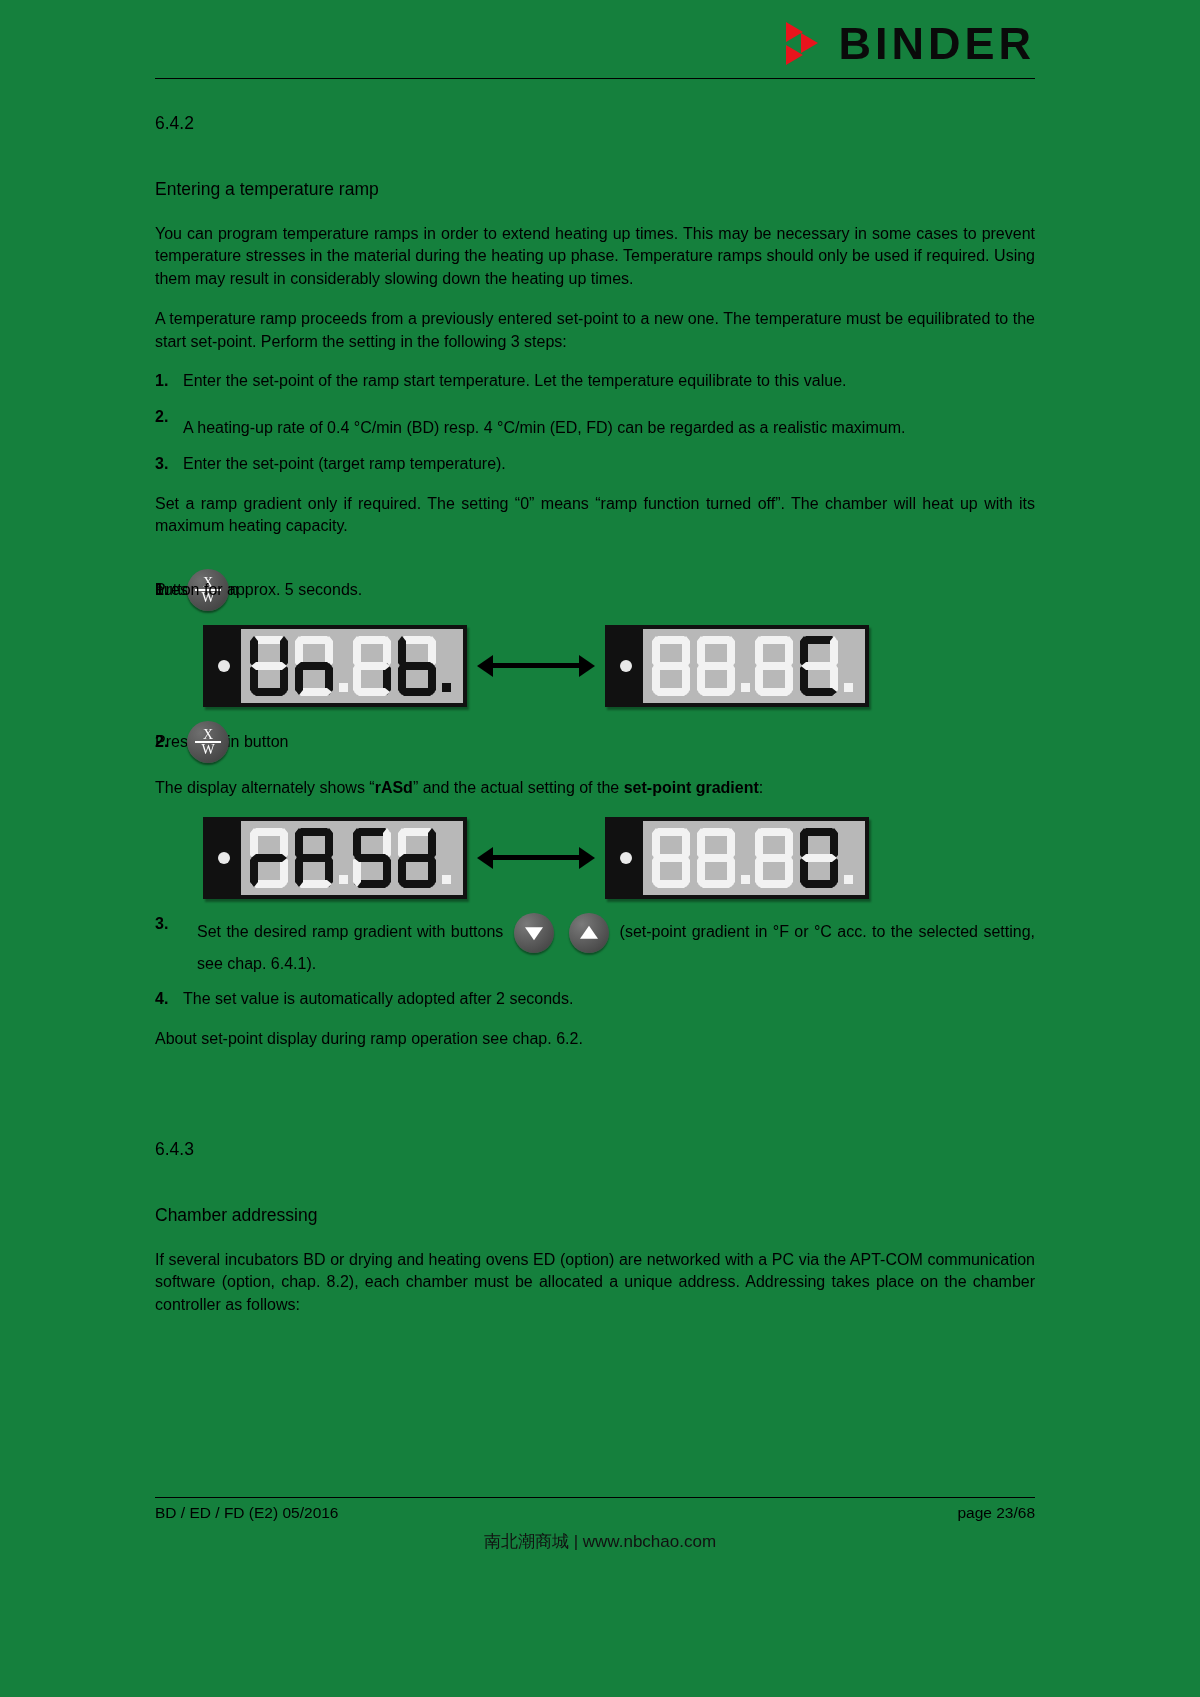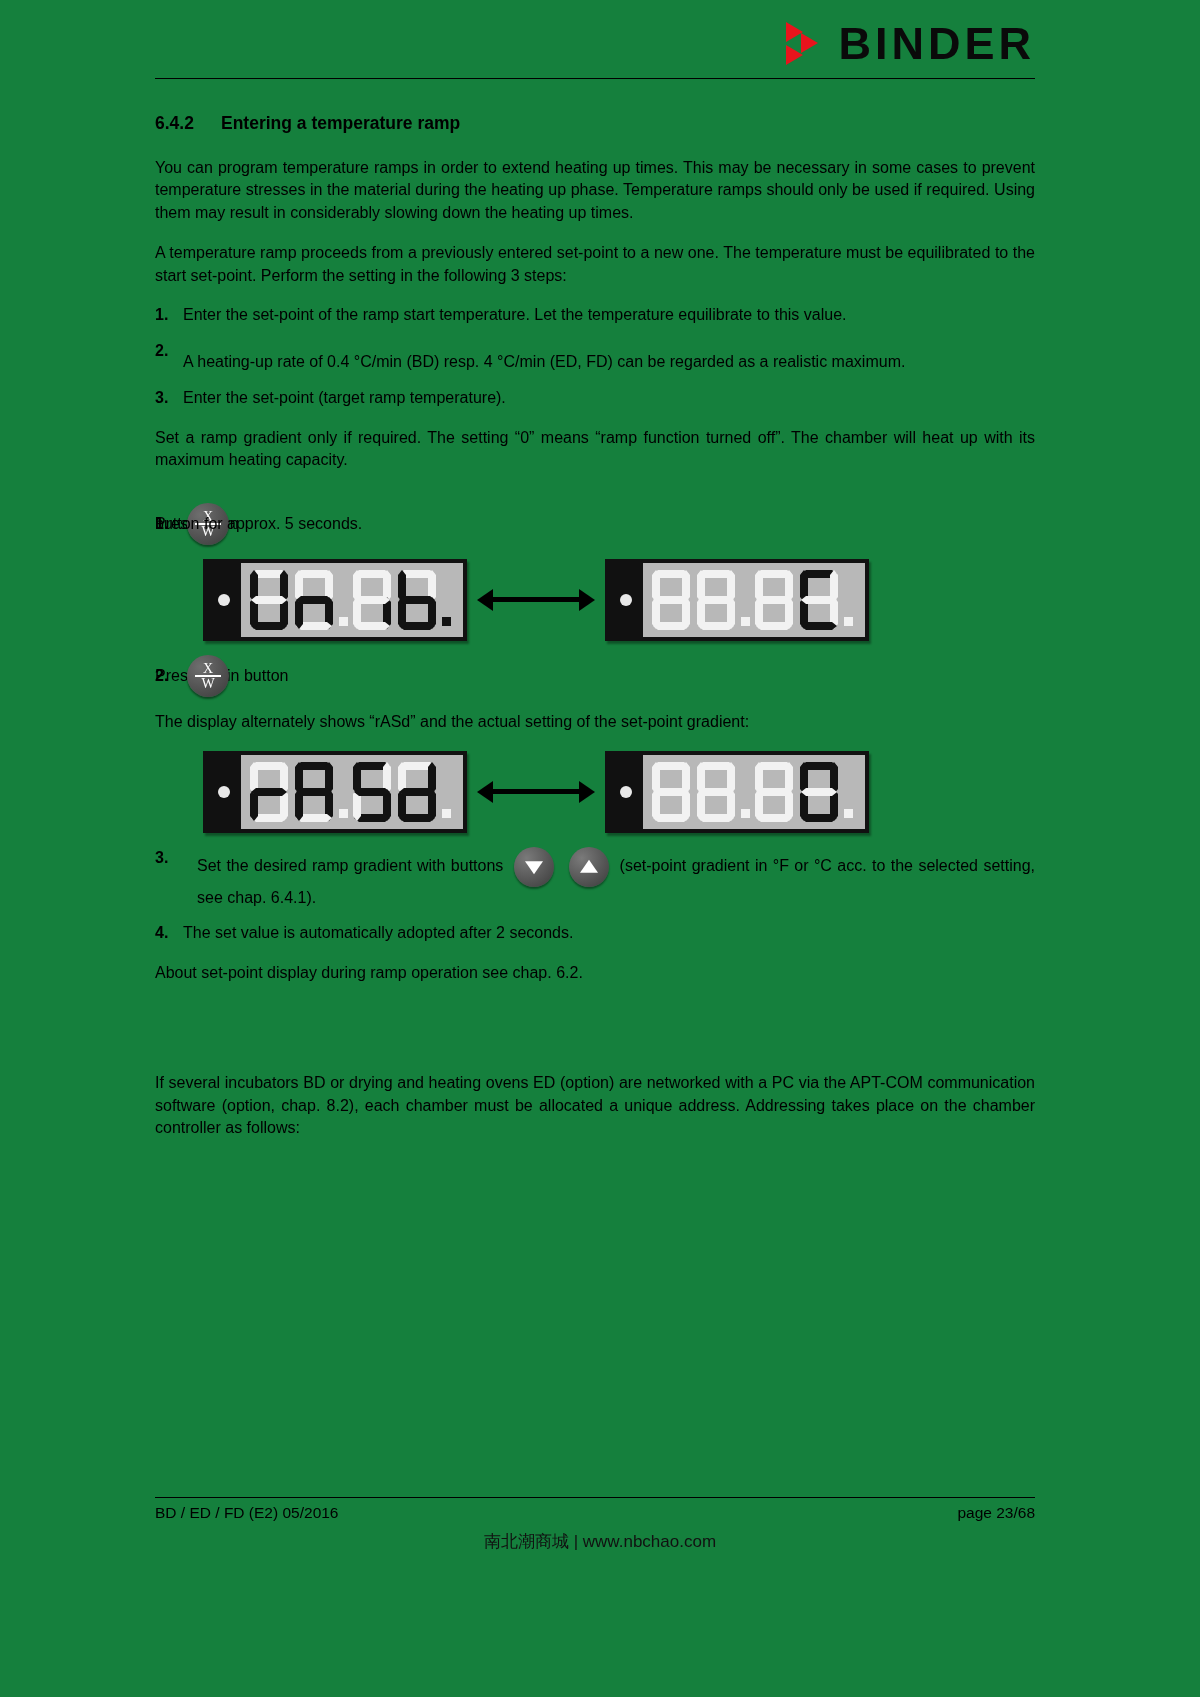--- a/index.html
+++ b/index.html
@@ -72,24 +72,25 @@
   
   .content {
     position: absolute;
     left: 155px;
     top: 112px;
     width: 880px;
   }
 
   h2.section {
     font-size: 17.5px;
-    font-weight: bold;
+    font-weight: normal;
     margin: 0 0 22px 0;
     display: flex;
     line-height: 1.3;
+    flex-direction: column;
   }
   h2.section .num { width: 66px; flex: 0 0 66px; }
 
   p.body {
     font-size: 16px;
     line-height: 1.42;
     margin: 0 0 17px 0;
     text-align: justify;
   }
   p.body.last-left { text-align: left; }
@@ -356,21 +357,21 @@
   }
   .watermark {
     position: absolute;
     left: 0;
     top: 1530px;
     width: 1200px;
     text-align: center;
     font-size: 17px;
     color: #111111;
   }
-  b { font-weight: normal; }
+  b { font-weight: bold; }
 </style>
 </head>
 <body>
 
 <div class="page">
 
   <div class="header">
     <div class="logo-wrap">
       <div class="logo-marks">
         <span class="tri t1"></span>
@@ -889,20 +890,24 @@
 
     <div style="display:flex; font-size:16px; line-height:1.42; margin:0 0 17px 0;">
       <span class="marker" style="flex:0 0 28px; font-weight:bold;">4.</span>
       <span style="flex:1; text-align:justify;">The set value is automatically adopted after 2 seconds.</span>
     </div>
 
     <p class="body last-left">About set-point display during ramp operation see chap. 6.2.</p>
 
     <div class="spacer-lg"></div>
 
+    <h2 class="section">
+      <span class="num">6.4.3</span>
+      <span>Chamber addressing</span>
+    </h2>
 
     <p class="body">If several incubators BD or drying and heating ovens ED (option) are networked with a PC via the APT-COM communication software (option, chap. 8.2), each chamber must be allocated a unique address. Addressing takes place on the chamber controller as follows:</p>
 
   </div>
 
   <div class="footer-rule"></div>
   <div class="footer">
     <span>BD / ED / FD (E2) 05/2016</span>
     <span>page 23/68</span>
   </div>

